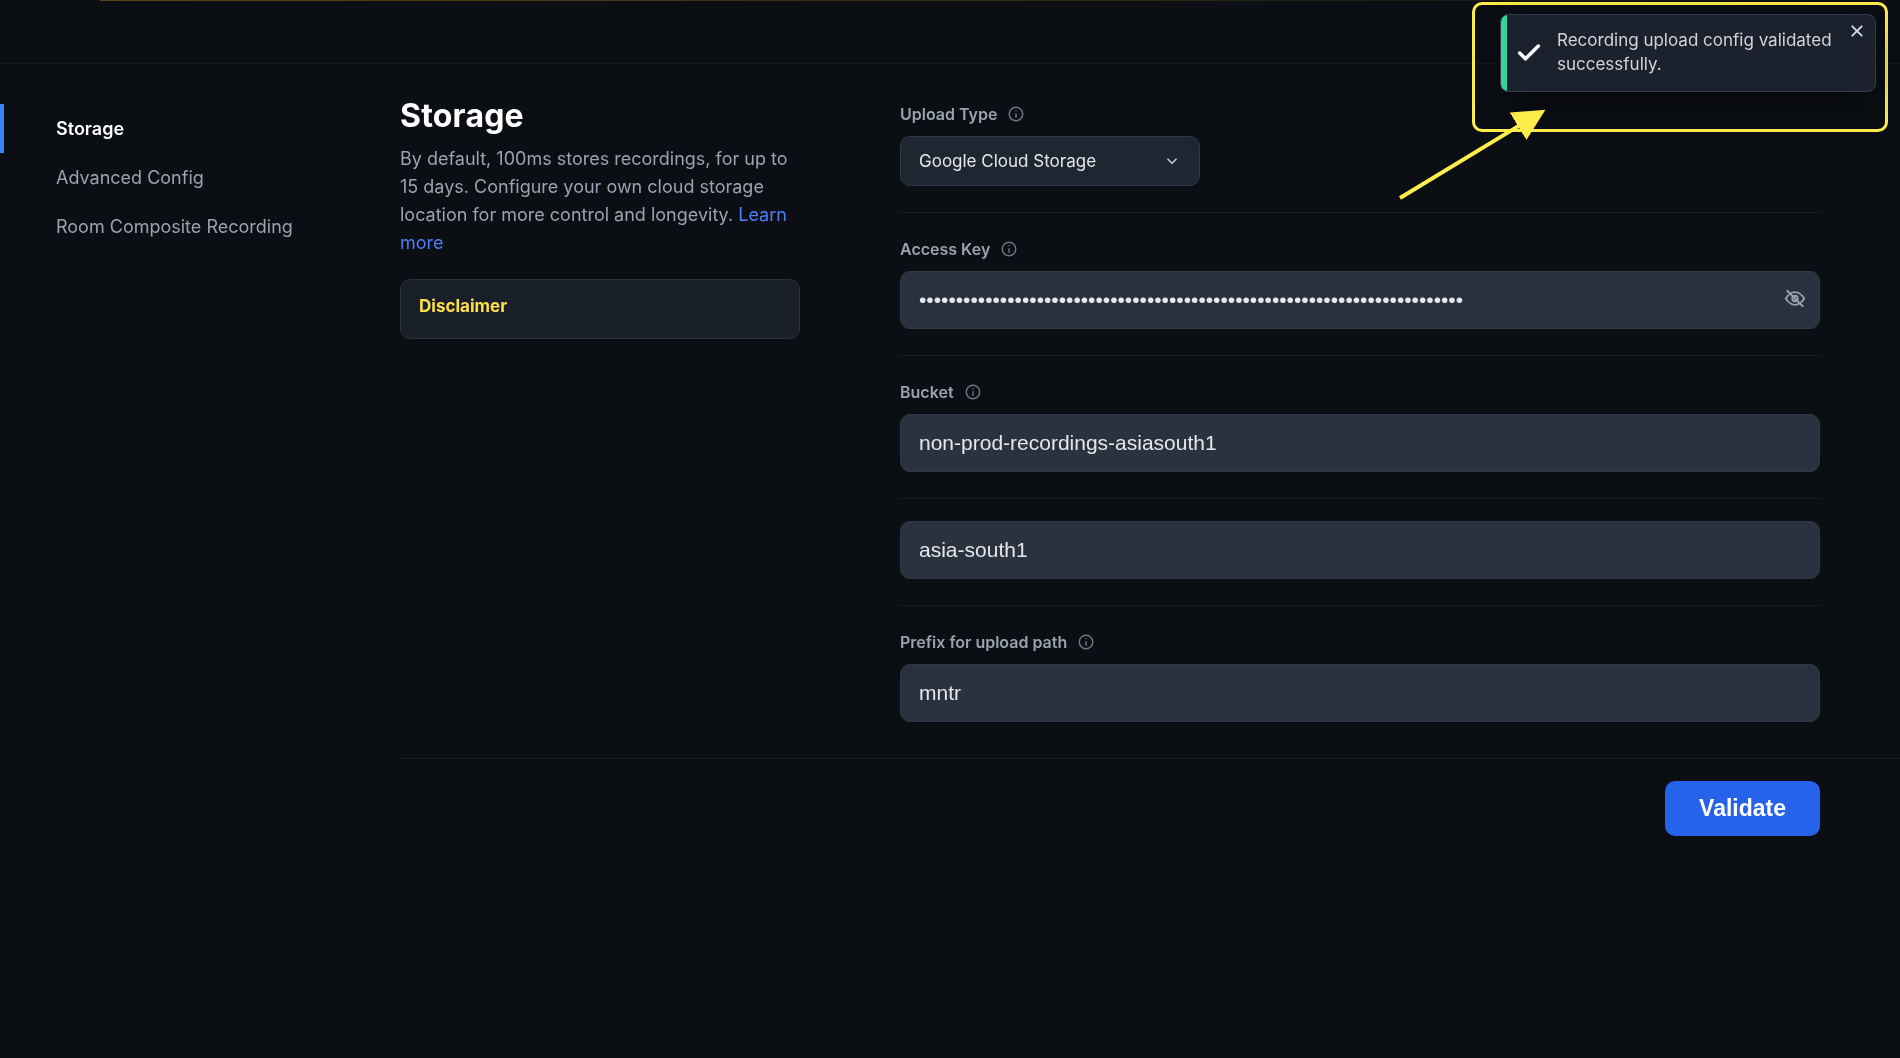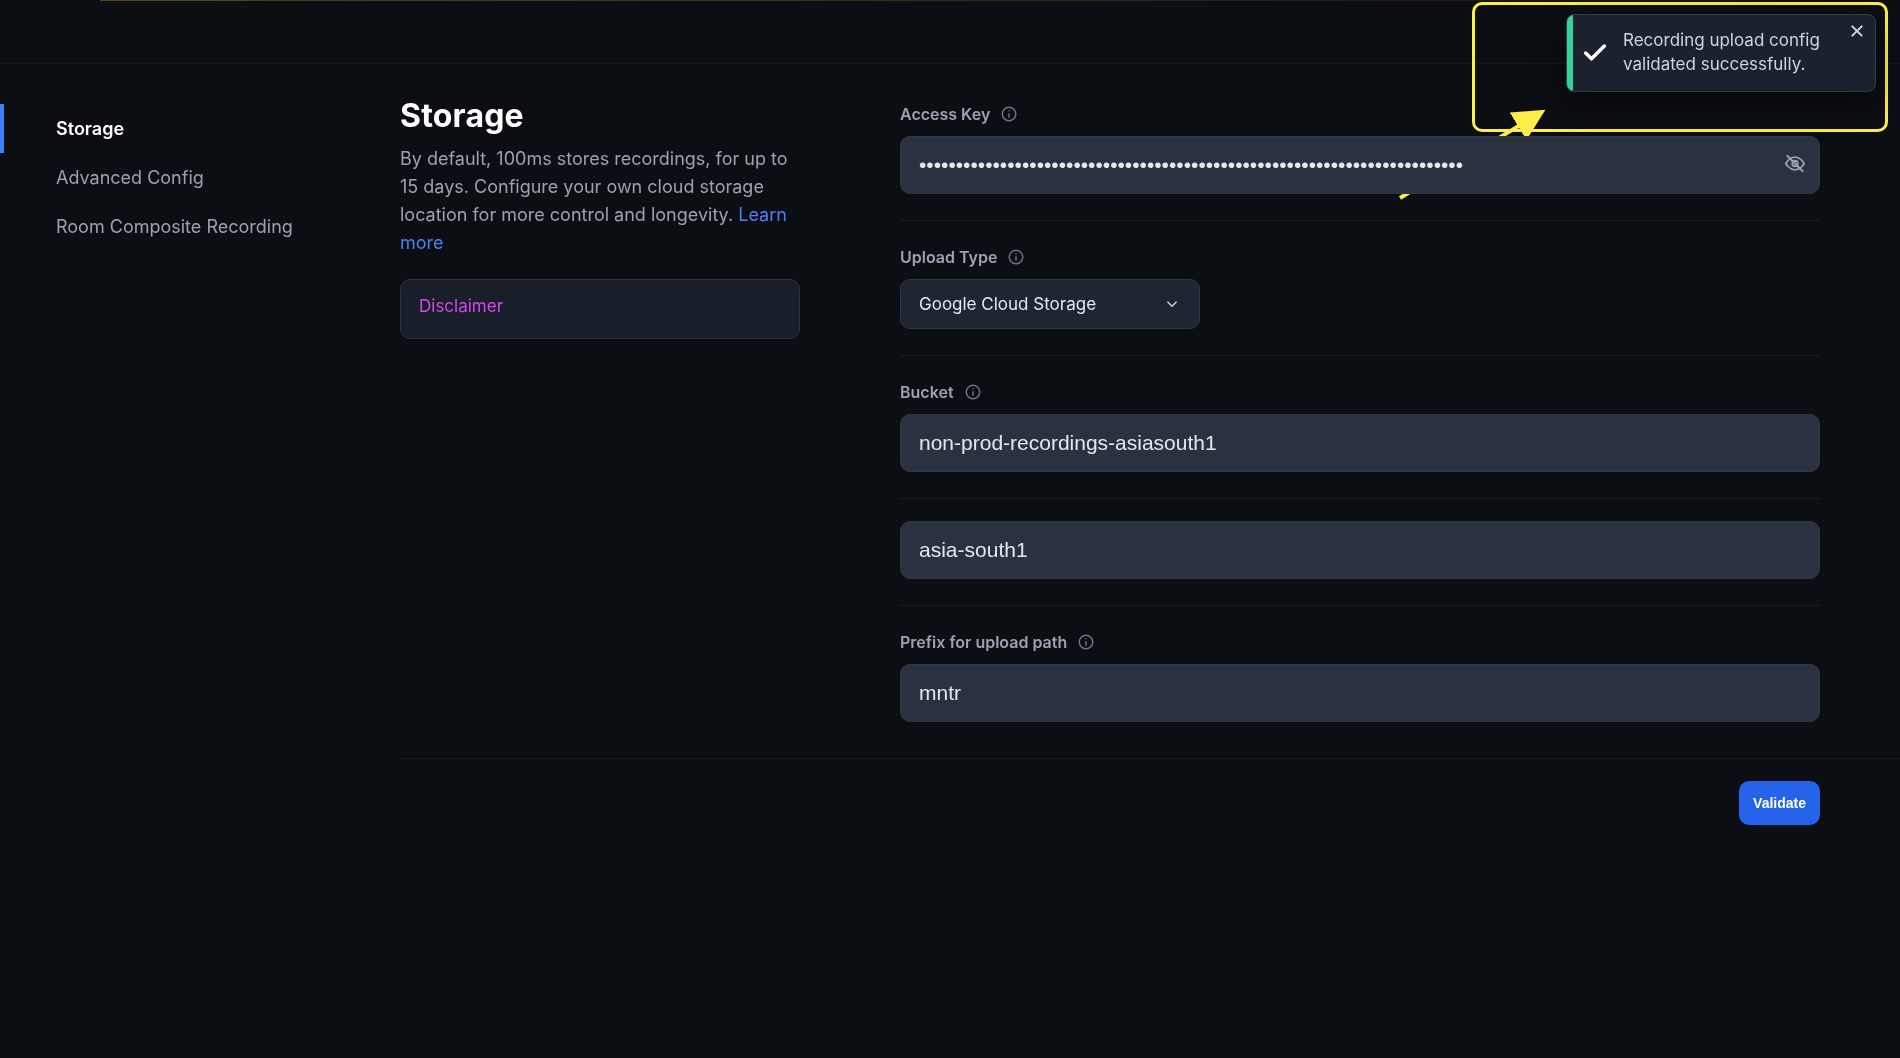--- a/index.html
+++ b/index.html
@@ -18,44 +18,44 @@
   .nav-item.active { color: #fff; border-left-color: #3b82f6; font-weight: 600; }
 
   .content { position: relative; padding: 32px 0 0 0; }
   .grid2 { display: grid; grid-template-columns: 400px 1fr; gap: 100px; padding-right: 80px; }
 
   .heading { font-size: 32px; font-weight: 700; color: #fff; margin-bottom: 10px; letter-spacing: 0.2px; }
   .desc { color: #9aa3b2; font-size: 18px; line-height: 1.55; }
   .learn { color: #4f7ff7; text-decoration: none; }
 
   .disclaimer { margin-top: 22px; border: 1px solid #2b3341; border-radius: 10px; background: #191f29; padding: 16px 18px; }
-  .disclaimer .t { color: #d946ef; font-weight: 400; margin-bottom: 6px; }
+  .disclaimer .t { color: #fde047; font-weight: 700; margin-bottom: 6px; }
   .disclaimer .b { color: #9aa3b2; line-height: 1.55; }
 
   .form { padding-top: 4px; }
   .label-row { display: flex; align-items: center; gap: 10px; color: #9aa3b2; font-size: 16px; font-weight: 600; margin-bottom: 12px; margin-top: 4px; }
   .info-icon { width: 18px; height: 18px; color: #6b7586; display: inline-flex; }
 
   .select { display: inline-flex; align-items: center; justify-content: space-between; gap: 14px; padding: 14px 18px; border-radius: 10px; border: 1px solid #2e3848; background: #1e2632; color: #e5e7eb; min-width: 300px; cursor: pointer; }
   .chev { width: 18px; height: 18px; color: #cbd5e1; }
 
   .field-wrap { position: relative; }
   .input { width: 100%; padding: 16px 54px 16px 18px; border-radius: 10px; border: 1px solid #2e3848; background: #2a323f; color: #e5e7eb; font-size: 21px; outline: none; }
   .input::placeholder { color: #8b93a3; }
   .eye-btn { position: absolute; right: 14px; top: 50%; transform: translateY(-50%); background: none; border: none; color: #9aa3b2; cursor: pointer; }
 
   .section { border-bottom: 1px solid rgba(255,255,255,0.06); padding: 22px 0 26px 0; }
   .section:first-child { padding-top: 0; }
 
   .actions { display: flex; justify-content: flex-end; padding: 22px 80px 40px 0; }
-  .btn-primary { background: #2563eb; color: #fff; font-weight: 700; font-size: 14px; border: none; border-radius: 10px; padding: 14px 14px; cursor: pointer; }
+  .btn-primary { background: #2563eb; color: #fff; font-weight: 700; font-size: 23px; border: none; border-radius: 10px; padding: 14px 34px; cursor: pointer; }
 
   
   .annotation-frame { position: absolute; top: 2px; right: 12px; width: 416px; height: 130px; border: 3px solid #ffed4a; border-radius: 10px; pointer-events: none; }
-  .toast { position: absolute; top: 14px; right: 24px; width: 310px; background: #1b222d; border: 1px solid #333c4c; border-radius: 8px; display: flex; align-items: center; gap: 14px; padding: 14px 40px 14px 14px; box-shadow: 0 12px 32px rgba(0,0,0,0.4); overflow: hidden; }
+  .toast { position: absolute; top: 14px; right: 24px; width: 376px; background: #1b222d; border: 1px solid #333c4c; border-radius: 8px; display: flex; align-items: center; gap: 14px; padding: 14px 40px 14px 14px; box-shadow: 0 12px 32px rgba(0,0,0,0.4); overflow: hidden; }
   .toast .bar { position: absolute; left: 0; top: 0; bottom: 0; width: 6px; background: #34d399; }
   .toast .check { width: 28px; height: 28px; color: #fff; flex-shrink: 0; }
   .toast .msg { color: #d1d5db; font-size: 17px; line-height: 1.4; }
   .toast .close { position: absolute; right: 10px; top: 8px; background: none; border: none; color: #cbd5e1; cursor: pointer; }
 
   .annotation-arrow { position: absolute; top: 98px; right: 340px; width: 170px; height: 110px; pointer-events: none; }
   .annotation-arrow svg { width: 100%; height: 100%; }
 
   
   .page { position: relative; width: 100%; height: 100%; }
@@ -141,20 +141,41 @@
           </p>
           <div class="disclaimer">
             <div class="t">Disclaimer</div>
           </div>
         </div>
 
         <div class="form">
 
           <div class="section">
             <div class="label-row">
+              <span>Upload Type</span>
+              <span class="info-icon">
+                <svg viewBox="0 0 24 24" fill="none" stroke="currentColor" stroke-width="2">
+                    <circle cx="12" cy="12" r="9"></circle>
+                    <line x1="12" y1="11" x2="12" y2="17"></line>
+                    <circle cx="12" cy="7.5" r="1" fill="currentColor" stroke="none"></circle>
+                  </svg>
+              </span>
+            </div>
+            <div class="select">
+              <span>Google Cloud Storage</span>
+              <span class="chev">
+                <svg viewBox="0 0 24 24" fill="none" stroke="currentColor" stroke-width="2">
+                    <polyline points="6 9 12 15 18 9"></polyline>
+                  </svg>
+              </span>
+            </div>
+          </div>
+
+          <div class="section">
+            <div class="label-row">
               <span>Access Key</span>
               <span class="info-icon">
                 <svg viewBox="0 0 24 24" fill="none" stroke="currentColor" stroke-width="2">
                     <circle cx="12" cy="12" r="9"></circle>
                     <line x1="12" y1="11" x2="12" y2="17"></line>
                     <circle cx="12" cy="7.5" r="1" fill="currentColor" stroke="none"></circle>
                   </svg>
               </span>
             </div>
             <div class="field-wrap">
@@ -164,41 +185,20 @@
                   <svg width="22" height="22" viewBox="0 0 24 24" fill="none" stroke="currentColor" stroke-width="2">
                       <path d="M2 12s4-7 10-7 10 7 10 7-4 7-10 7S2 12 2 12z"></path>
                       <circle cx="12" cy="12" r="3"></circle>
                       <line x1="3" y1="3" x2="21" y2="21"></line>
                     </svg>
                 </span>
               </button>
             </div>
           </div>
 
-          <div class="section">
-            <div class="label-row">
-              <span>Upload Type</span>
-              <span class="info-icon">
-                <svg viewBox="0 0 24 24" fill="none" stroke="currentColor" stroke-width="2">
-                    <circle cx="12" cy="12" r="9"></circle>
-                    <line x1="12" y1="11" x2="12" y2="17"></line>
-                    <circle cx="12" cy="7.5" r="1" fill="currentColor" stroke="none"></circle>
-                  </svg>
-              </span>
-            </div>
-            <div class="select">
-              <span>Google Cloud Storage</span>
-              <span class="chev">
-                <svg viewBox="0 0 24 24" fill="none" stroke="currentColor" stroke-width="2">
-                    <polyline points="6 9 12 15 18 9"></polyline>
-                  </svg>
-              </span>
-            </div>
-          </div>
-
 
           <div class="section">
             <div class="label-row">
               <span>Bucket</span>
               <span class="info-icon">
                 <svg viewBox="0 0 24 24" fill="none" stroke="currentColor" stroke-width="2">
                     <circle cx="12" cy="12" r="9"></circle>
                     <line x1="12" y1="11" x2="12" y2="17"></line>
                     <circle cx="12" cy="7.5" r="1" fill="currentColor" stroke="none"></circle>
                   </svg>

